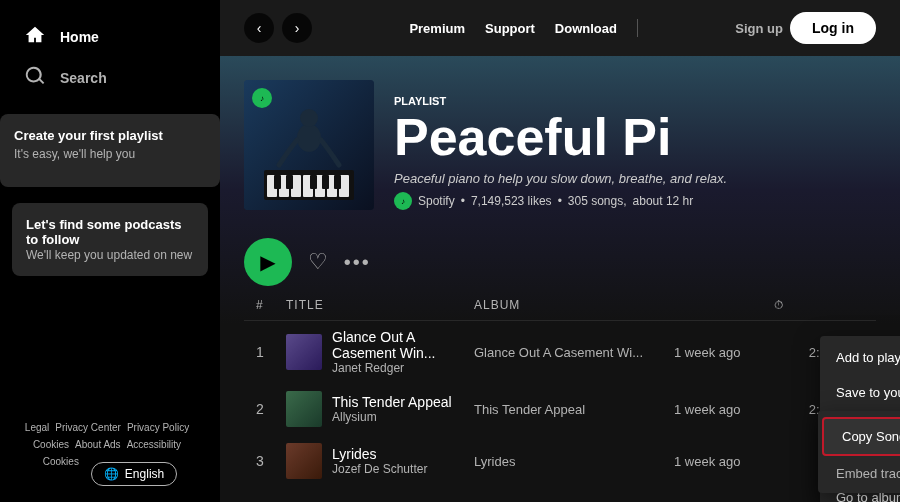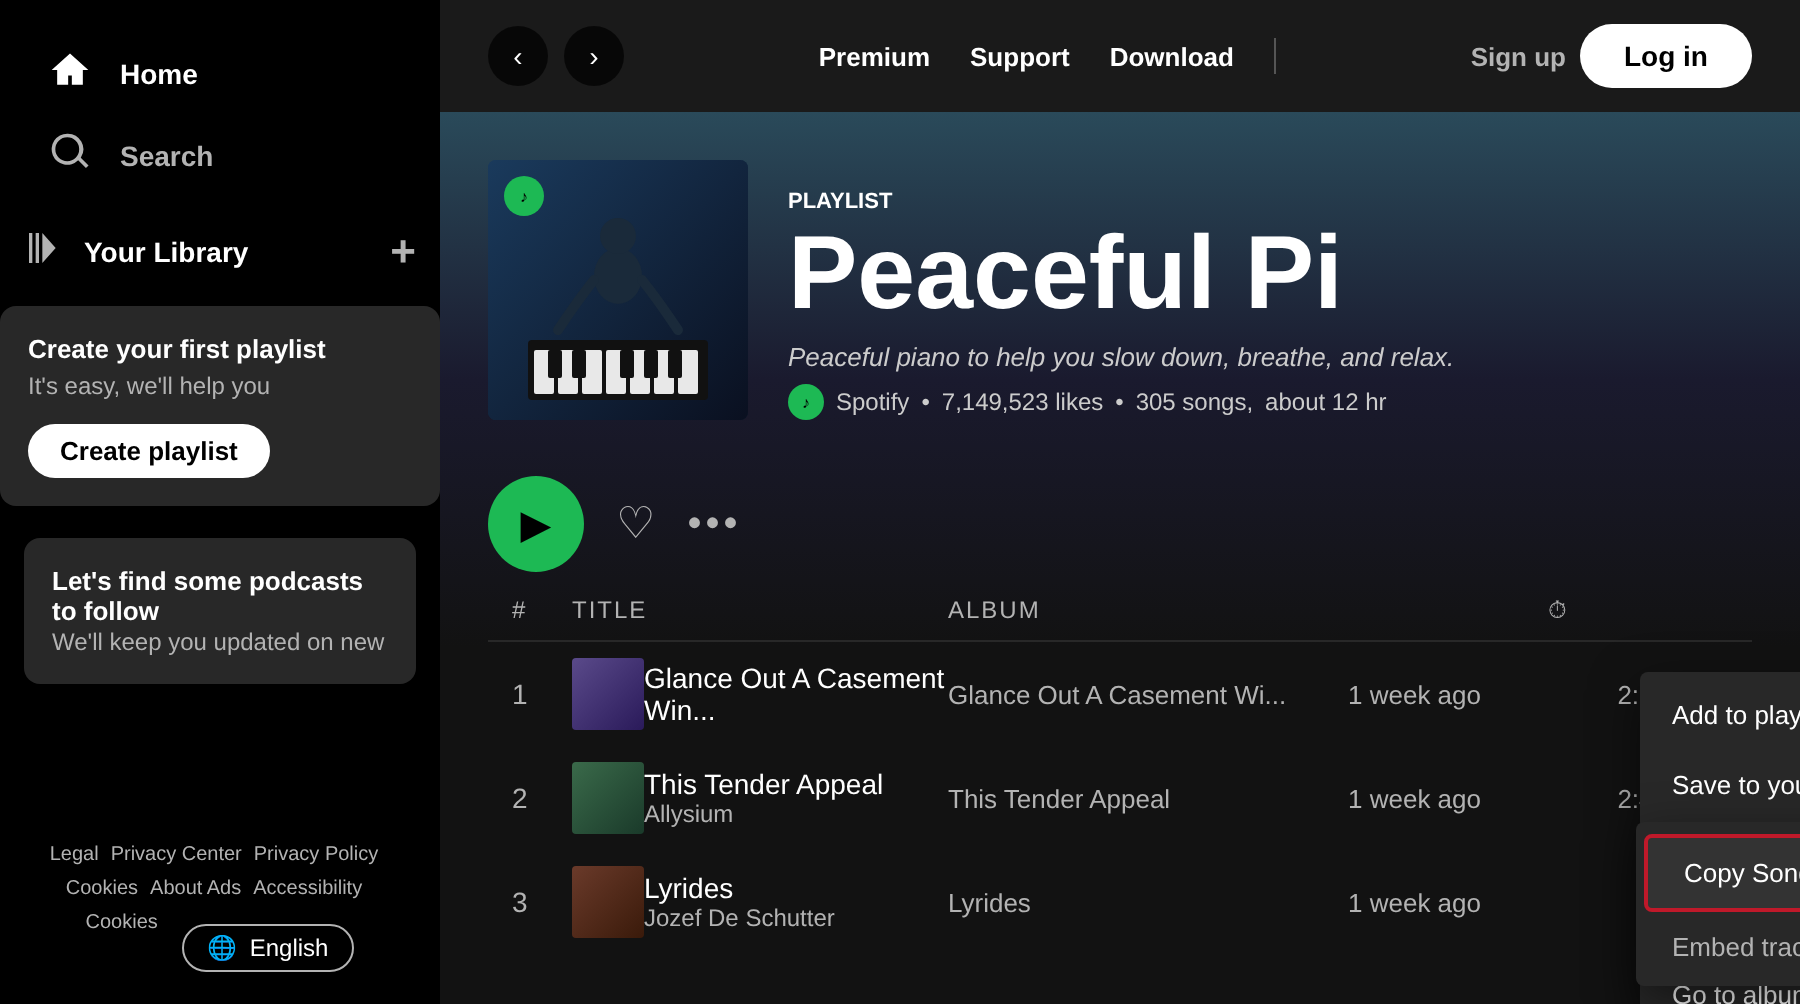--- a/index.html
+++ b/index.html
@@ -391,20 +391,21 @@
     }
 
     .track-num {
       font-size: 14px;
       color: #b3b3b3;
     }
 
     .track-info {
       display: flex;
       align-items: center;
+      gap: 10px;
     }
 
     .track-thumb {
       width: 36px;
       height: 36px;
       border-radius: 2px;
       flex-shrink: 0;
       background: #333;
     }
 
@@ -498,36 +499,24 @@
       <div class="nav-item">
         <span>
           <svg class="nav-icon" viewBox="0 0 24 24" fill="#b3b3b3">
               <path d="M10.5 2a8.5 8.5 0 105.965 14.55l4.24 4.24 1.415-1.414-4.24-4.24A8.5 8.5 0 0010.5 2zm0 2a6.5 6.5 0 110 13 6.5 6.5 0 010-13z"></path>
             </svg>
         </span>
         <span>Search</span>
       </div>
     </div>
 
-    <div class="library-header">
-      <div style="display:flex;align-items:center;gap:10px;">
-        <span>
-          <svg width="20" height="20" viewBox="0 0 24 24" fill="#b3b3b3">
-              <path d="M3 3h2v18H3V3zm4 0h2v18H7V3zm4 0l8 9-8 9V3z"></path>
-            </svg>
-        </span>
-        <span style="color:#fff;font-weight:700;font-size:14px;">Your Library</span>
-      </div>
-      <span class="library-plus">+</span>
-    </div>
 
     <div class="create-playlist-box">
       <h3>Create your first playlist</h3>
       <p>It's easy, we'll help you</p>
-      <button class="create-playlist-btn">Create playlist</button>
     </div>
 
     <div class="podcasts-box">
       <h3>Let's find some podcasts to follow</h3>
       <p>We'll keep you updated on new</p>
     </div>
 
     <div class="sidebar-footer">
       <a href="#">Legal</a>
       <a href="#">Privacy Center</a>
@@ -651,20 +640,21 @@
           <span>⏱</span>
           <span></span>
         </div>
 
         <div class="track-row">
           <span class="track-num">1</span>
           <div class="track-info">
             <div class="track-thumb track-thumb-1"></div>
             <div>
               <div class="track-name">Glance Out A Casement Win...</div>
+              <div class="track-artist">Janet Redger</div>
             </div>
           </div>
           <span class="track-album">Glance Out A Casement Wi...</span>
           <span class="track-date">1 week ago</span>
           <span class="track-duration">2:10</span>
           <button class="track-more">•••</button>
         </div>
 
         <div class="track-row">
           <span class="track-num">2</span>

